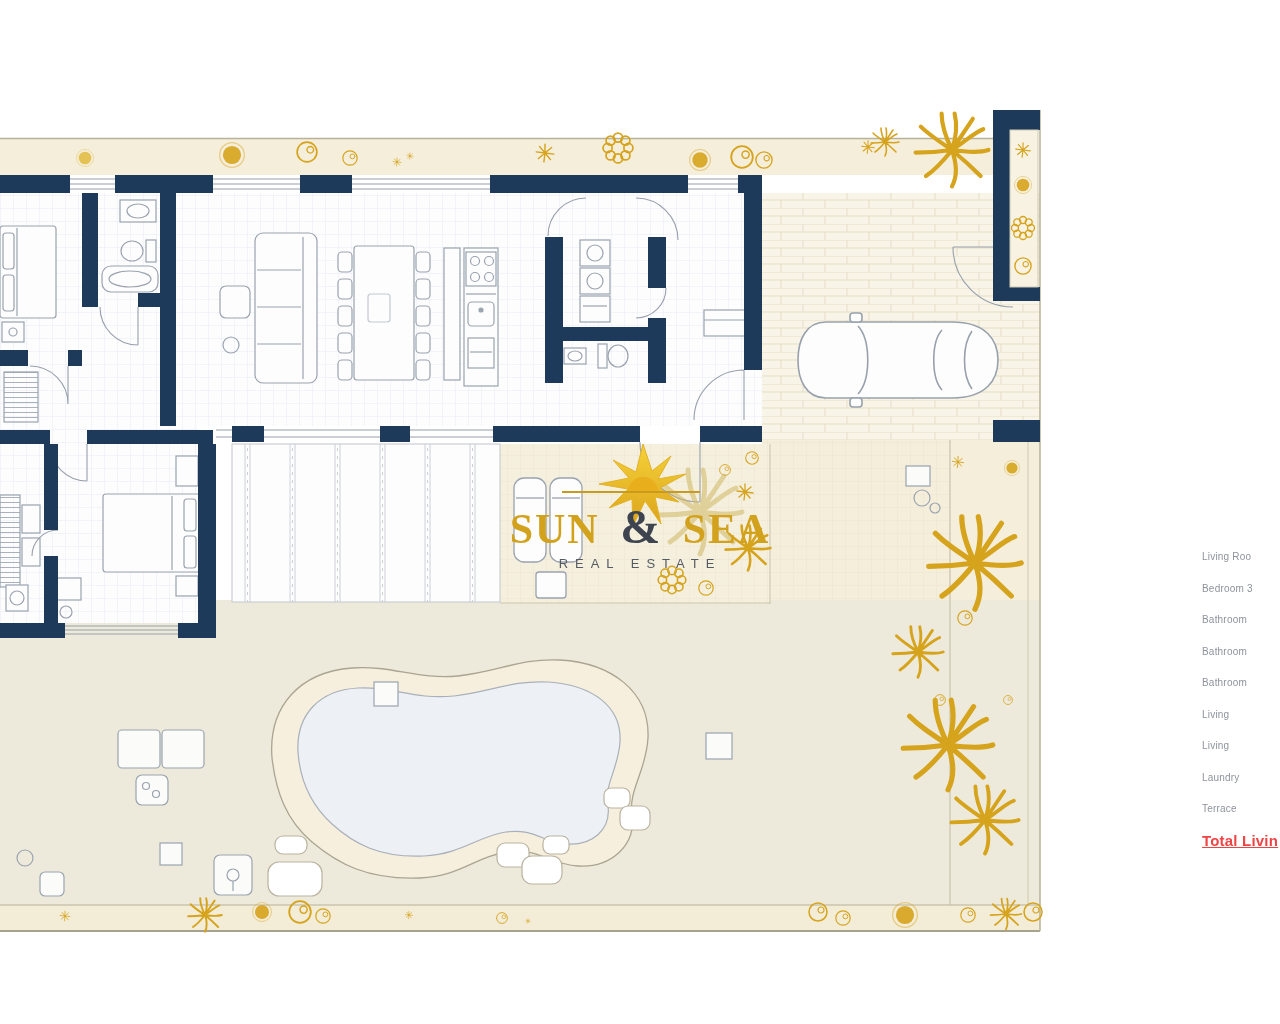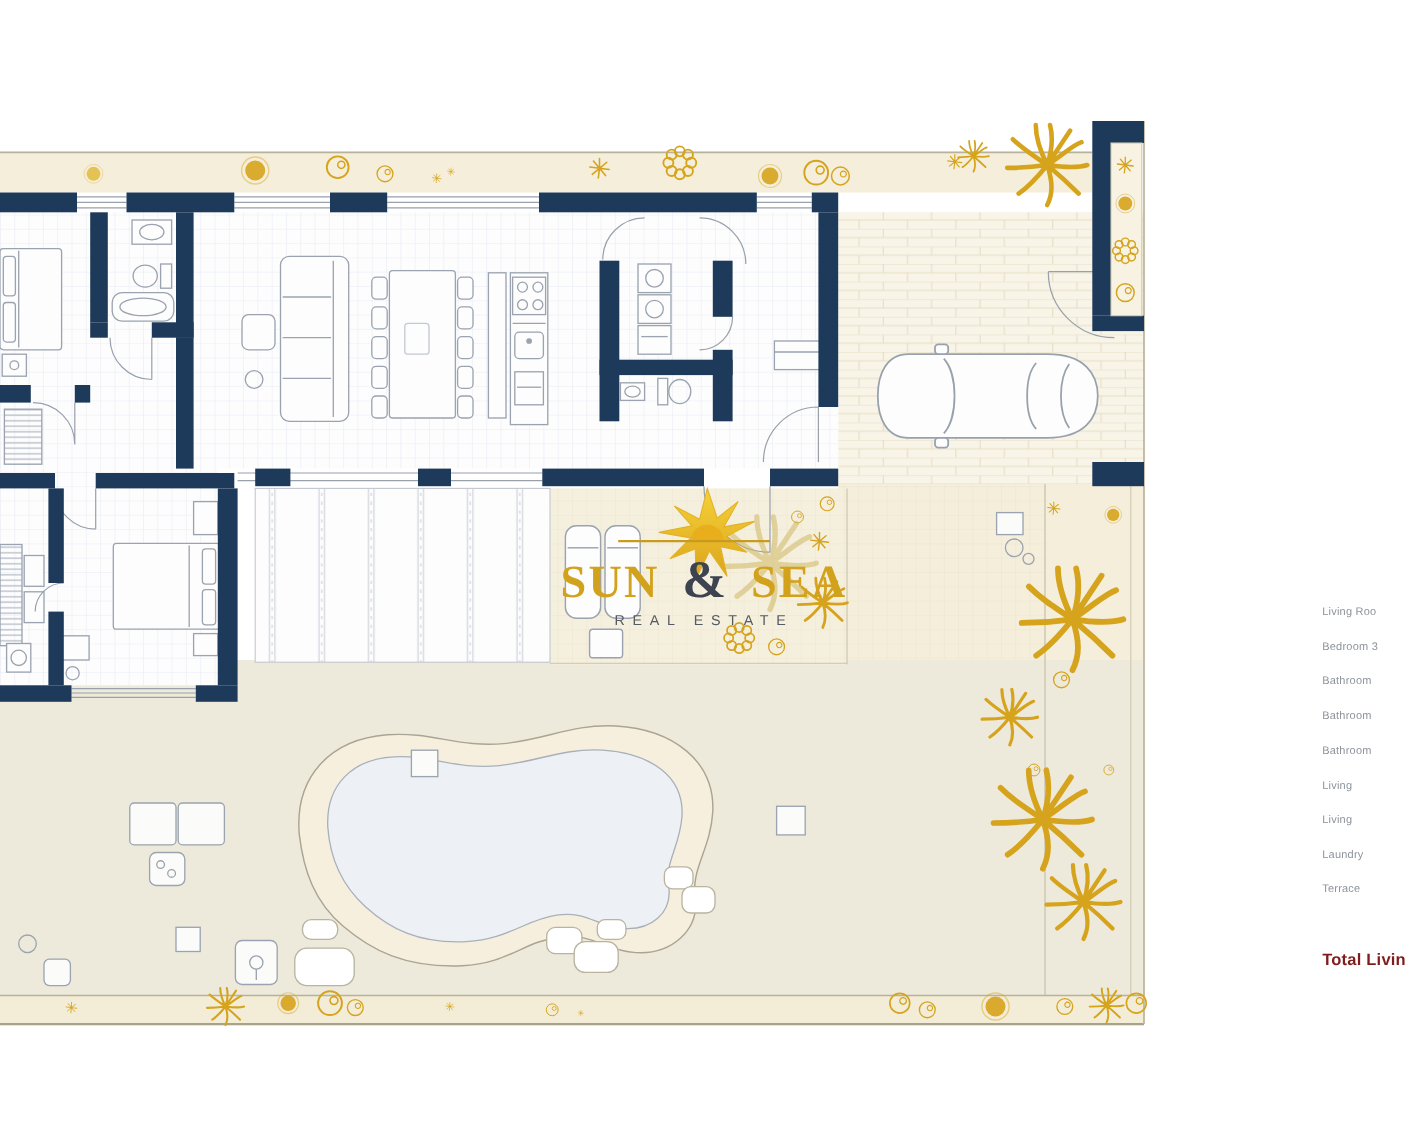--- a/index.html
+++ b/index.html
@@ -8,22 +8,22 @@
     background:#ffffff;
     font-family:"Liberation Sans", sans-serif;
   }
   #plan-svg{position:absolute;left:0;top:0;}
   .legend{position:absolute;left:1202px;top:541px;width:78px;overflow:hidden;}
   .legend-item{
     line-height:31.5px;font-size:10px;color:#8e939b;white-space:nowrap;
     letter-spacing:.2px;
   }
   .legend-total{
-    margin-top:32px;line-height:31.5px;font-size:15px;font-weight:bold;
-    color:#7f1d1d;white-space:nowrap;letter-spacing:.2px;
+    line-height:31.5px;font-size:15px;font-weight:bold;
+    color:#ef4444;white-space:nowrap;letter-spacing:.2px;text-decoration:underline;
   }
 </style>
 </head>
 <body>
 
 <svg id="plan-svg" width="1280" height="1024" viewBox="0 0 1280 1024">
   <defs>
     <pattern id="grid" width="13" height="13" patternUnits="userSpaceOnUse">
       <path d="M13 0H0V13" fill="none" stroke="#e9ebf3" stroke-width="1"></path>
     </pattern>

